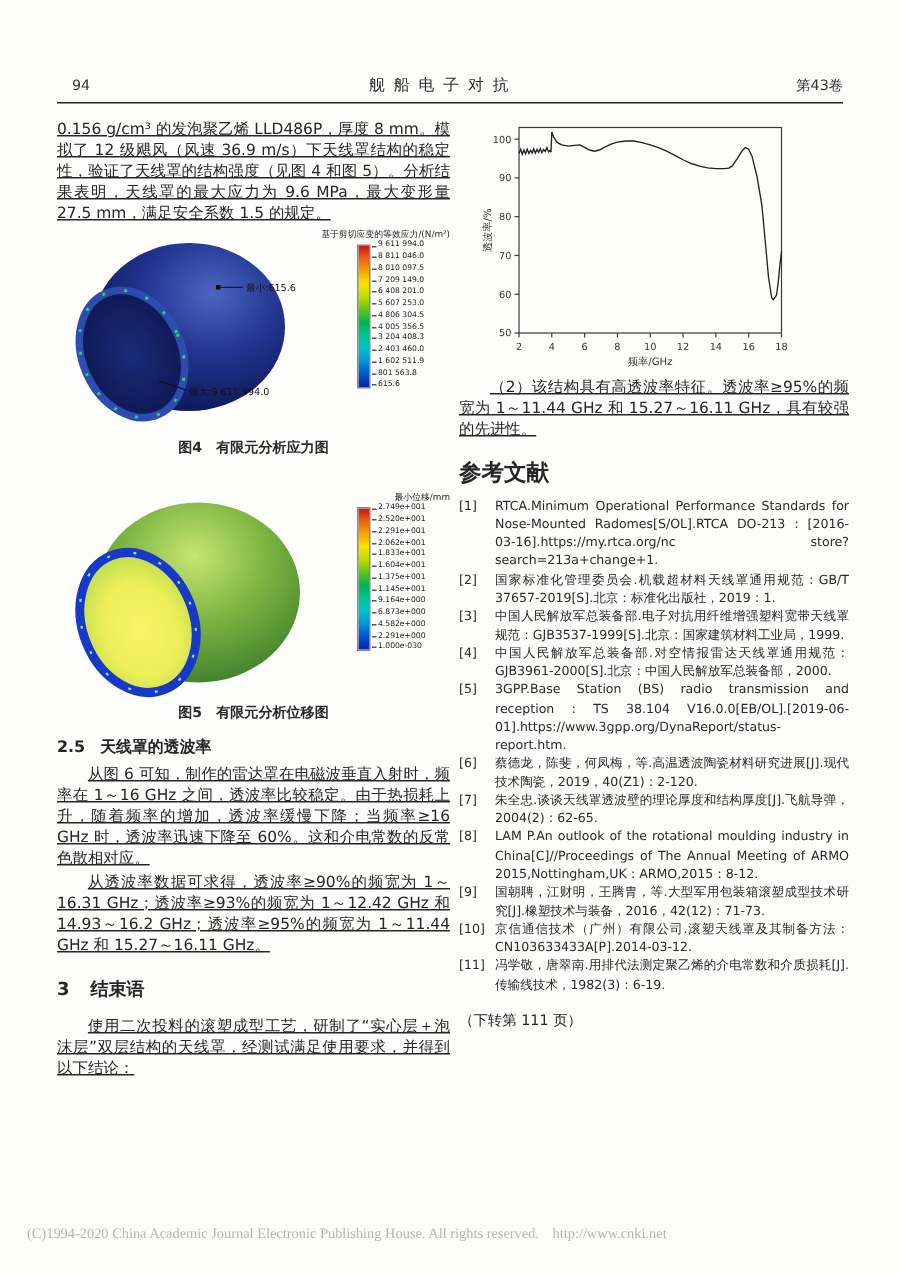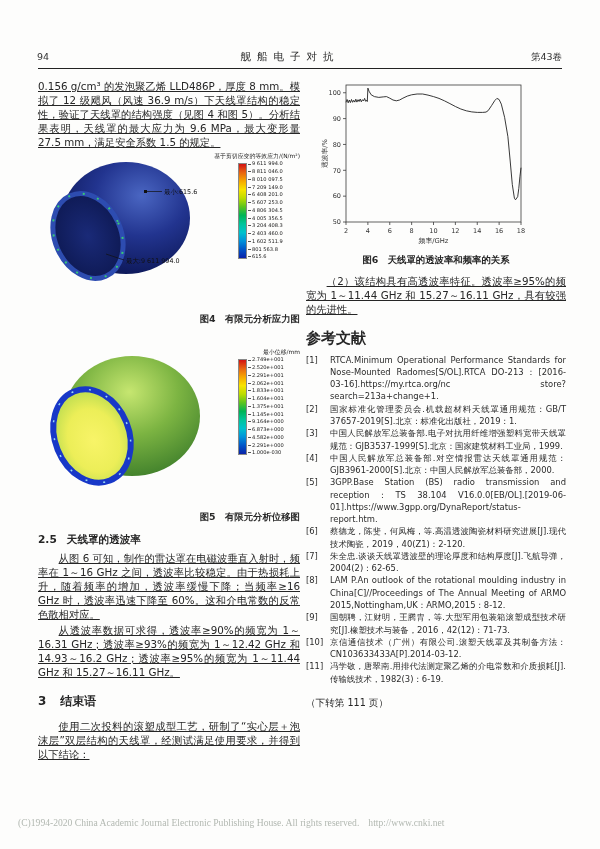--- a/index.html
+++ b/index.html
@@ -3,41 +3,41 @@
 <meta charset="utf-8">
 <style>
   html,body { margin:0; padding:0; background:#e8e8e8; }
   .page {
     position:relative; width:600px; height:849px; margin:0 auto;
     background:#fdfdfc; overflow:hidden;
     font-family:"DejaVu Sans","Liberation Sans",sans-serif;
     color:#262626;
   }
   
-  .hdr { position:absolute; top:50px; left:37px; right:38px; display:flex; justify-content:space-between; align-items:baseline; font-size:9.5px; color:#333; }
+  .hdr { position:absolute; top:50px; left:48px; right:38px; display:flex; justify-content:space-between; align-items:baseline; font-size:9.5px; color:#333; }
   .hdr .jtitle { font-size:10.5px; letter-spacing:6px; color:#2a2a2a; }
   .hdr-rule { position:absolute; top:68px; left:38px; right:38px; border-top:1.6px solid #222; }
 
   
   .col-left  { position:absolute; top:80px; left:38px;  width:262px; }
   .col-right { position:absolute; top:80px; left:306px; width:260px; }
 
   .body-text { font-size:10.3px; line-height:1.35; text-align:justify; margin:0 0 2px 0;text-decoration:underline; }
   .indent { text-indent:2em; }
 
   .sec-head { font-weight:bold; font-size:10.6px; margin:9px 0 5px 0; }
   .sec-head .num { margin-right:10px; }
   .sec-head.big { font-size:12px; margin:14px 0 10px 0; }
   .sec-head.big .num { margin-right:14px; }
 
   
   .fig { position:relative; }
   .fig4 { height:140px; margin-top:3px; }
   .fig5 { height:142px; margin-top:22px; }
-  .fig-caption { text-align:right; font-size:9.4px; font-weight:600; color:#2a2a2a; margin:21px 0 0 0; }
+  .fig-caption { text-align:center; font-size:9.4px; font-weight:600; color:#2a2a2a; margin:0 0 0 0; }
 
   .legend { position:absolute; top:0; right:0; width:112px; }
   .legend .ltitle { font-size:5.9px; color:#222; white-space:nowrap; text-align:right; margin-bottom:2px; }
   .legend .lbody { display:flex; justify-content:flex-end; }
   .cbar { width:7px; height:94px; border:0.5px solid #888;
     background:linear-gradient(to bottom,#d21212,#e86412,#f6a800,#f8e400,#bcdc00,#5cc41e,#00b455,#00c49a,#00c2cc,#0092da,#0055c8,#0a22a8);
   }
   .lvals { margin-left:1px; width:52px; display:flex; flex-direction:column; justify-content:space-between; height:98px; margin-top:-2px; }
   .lrow { display:flex; align-items:center; font-size:5.1px; line-height:1; color:#222; white-space:nowrap; }
   .lrow .tick { width:3px; height:1px; background:#555; margin-right:1px; flex:0 0 3px; }
@@ -295,21 +295,20 @@
           <text x="21" y="66.75283018867924" text-anchor="end" font-size="6.5" fill="#333">80</text>
           <line x1="23" y1="38.60377358490567" x2="26" y2="38.60377358490567" stroke="#3a3a3a" stroke-width="0.8"></line>
           <text x="21" y="40.903773584905665" text-anchor="end" font-size="6.5" fill="#333">90</text>
           <line x1="23" y1="12.754716981132077" x2="26" y2="12.754716981132077" stroke="#3a3a3a" stroke-width="0.8"></line>
           <text x="21" y="15.054716981132078" text-anchor="end" font-size="6.5" fill="#333">100</text>
           <text x="113.5" y="163" text-anchor="middle" font-size="6.8" fill="#333">频率/GHz</text>
           <text x="7" y="73.5" text-anchor="middle" font-size="6.8" fill="#333" transform="rotate(-90 7 73.5)">透波率/%</text>
           <polyline points="26.0,22.3 27.1,19.5 28.2,22.8 29.3,20.0 30.4,22.6 31.5,19.5 32.6,22.3 33.7,20.3 34.8,22.1 35.8,19.2 36.9,22.1 38.0,19.7 39.1,21.5 40.2,19.0 41.3,21.8 42.4,19.7 43.5,21.0 44.6,18.4 45.7,21.3 46.8,20.3 47.3,21.5 47.9,8.1 49.0,11.2 51.2,14.8 54.4,16.6 58.8,17.4 63.2,16.9 66.5,16.6 69.8,18.2 73.0,20.0 76.3,20.8 79.6,20.0 82.9,18.2 87.3,16.1 91.6,14.8 97.1,14.0 102.6,14.0 108.0,15.1 113.5,16.6 119.0,18.4 124.4,20.8 129.9,23.6 135.4,26.5 140.8,29.0 146.3,30.8 151.8,31.9 157.3,32.4 162.7,32.4 166.0,32.1 168.2,30.6 171.5,25.7 174.8,20.5 176.9,18.4 179.1,19.5 181.3,24.1 184.6,37.3 187.9,56.7 190.1,80.0 192.3,104.5 194.4,118.2 195.5,119.8 197.7,116.7 198.8,108.4 199.9,96.8 201.0,87.7" fill="none" stroke="#222" stroke-width="0.9"></polyline>
         </svg>
     </div>
-    <div class="fig6-caption">图6　天线罩的透波率和频率的关系</div>
 
     <p class="body-text indent">（2）该结构具有高透波率特征。透波率≥95%的频宽为 1～11.44 GHz 和 15.27～16.11 GHz，具有较强的先进性。</p>
 
     <div class="refs-head">参考文献</div>
     <ol class="refs">
         <li class="ref">
         <span class="ref-num">[1]</span>
         <span class="ref-text">RTCA.Minimum Operational Performance Standards for Nose-Mounted Radomes[S/OL].RTCA DO-213：[2016-03-16].https://my.rtca.org/nc store? search=213a+change+1.</span>
       </li>
         <li class="ref">

